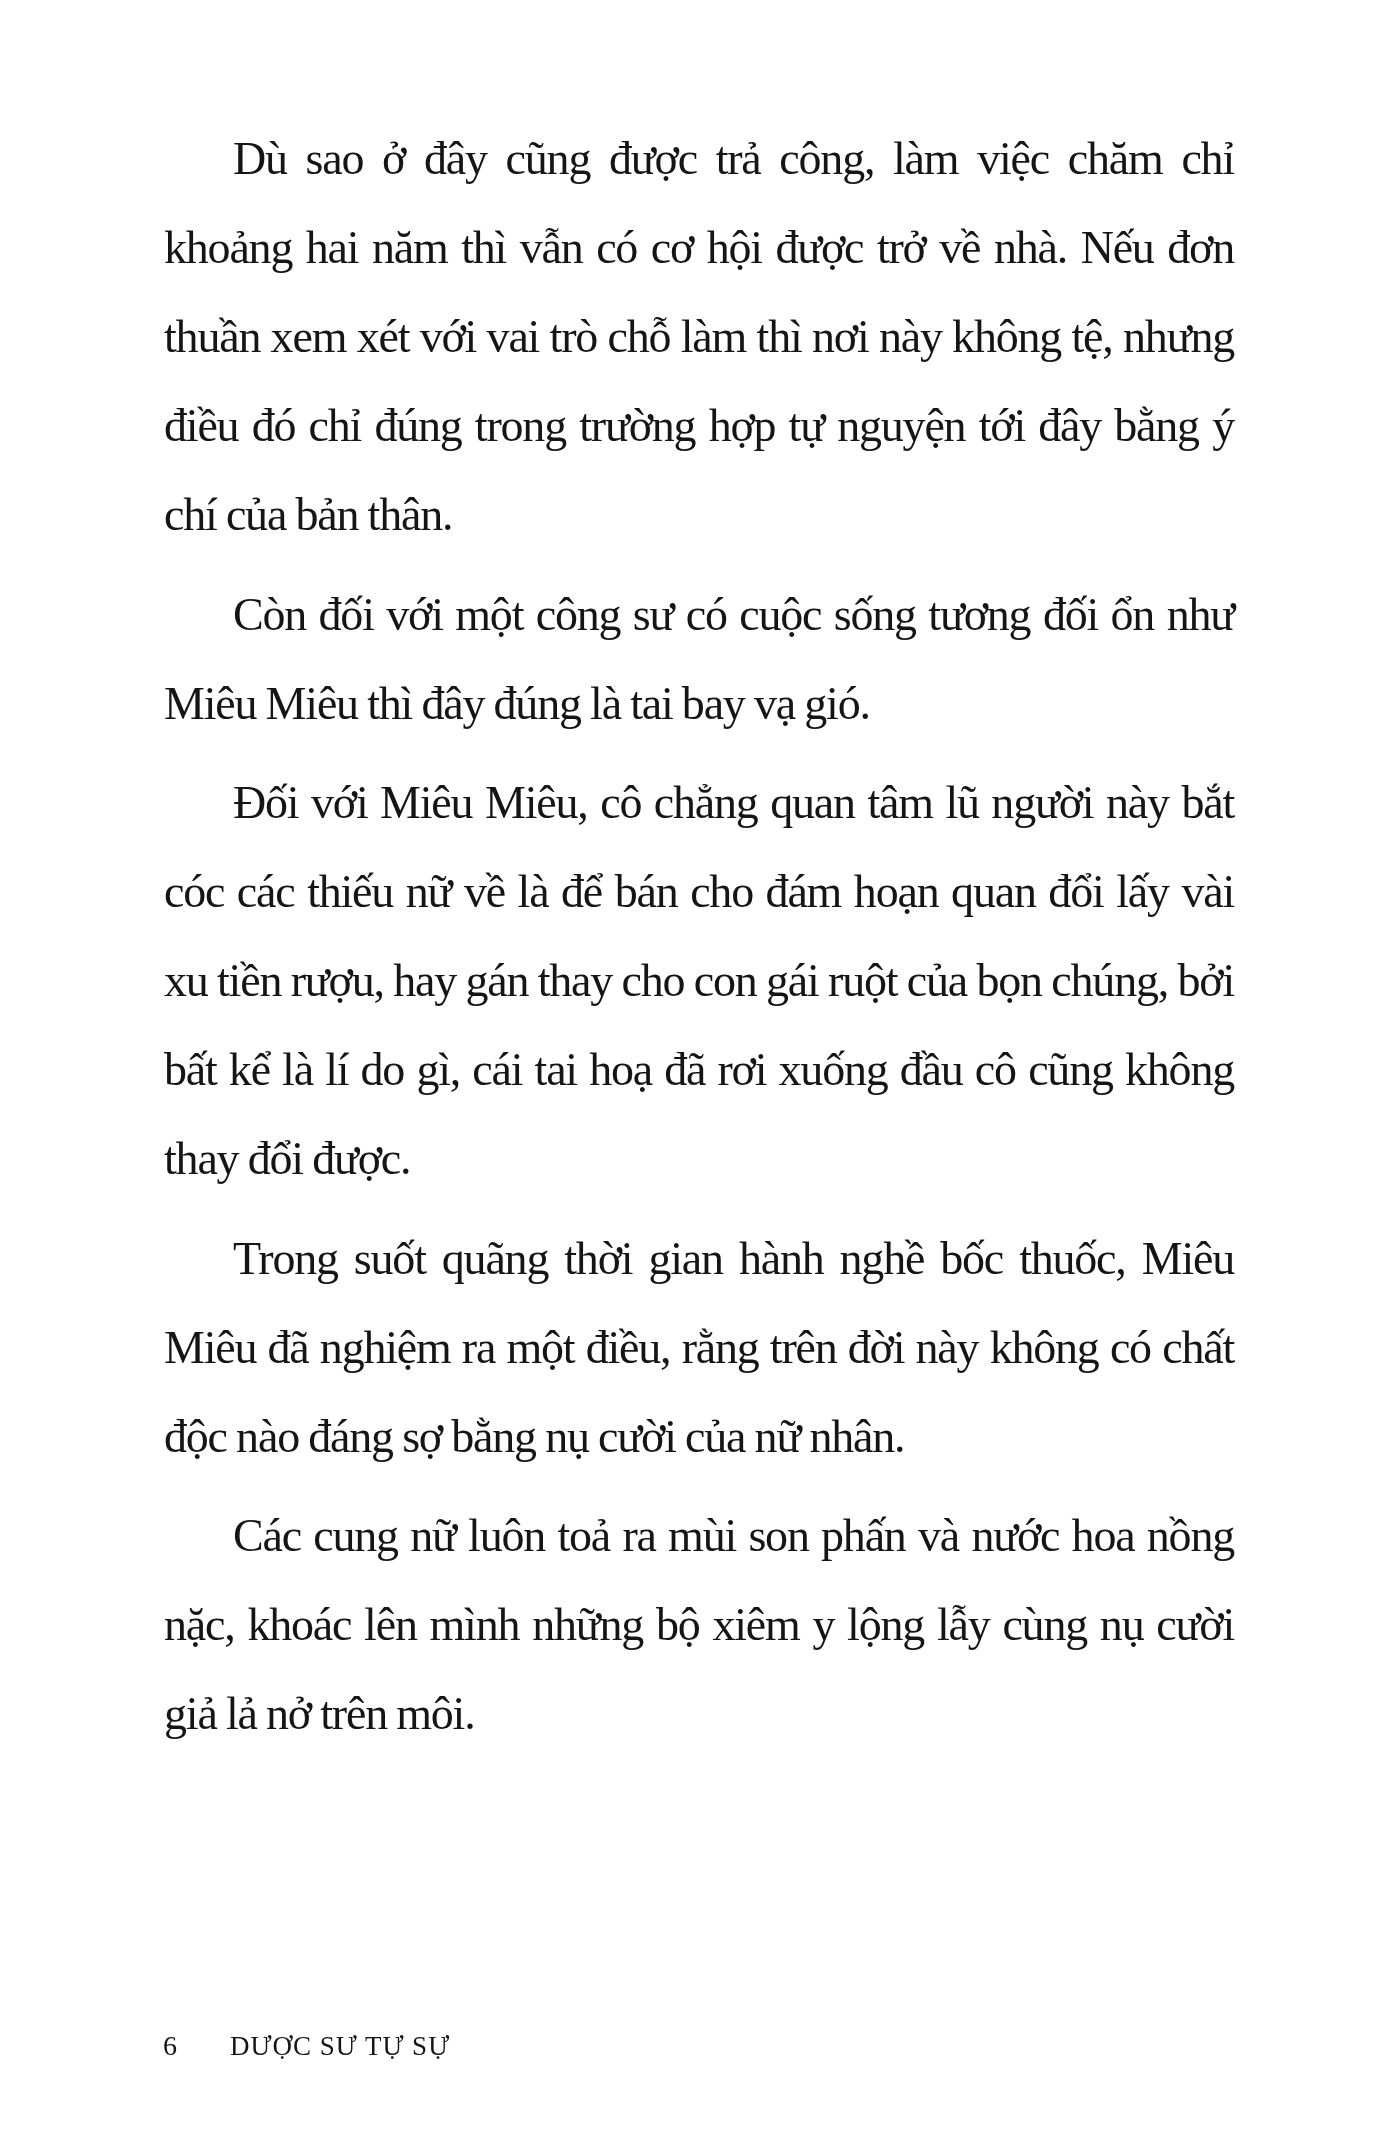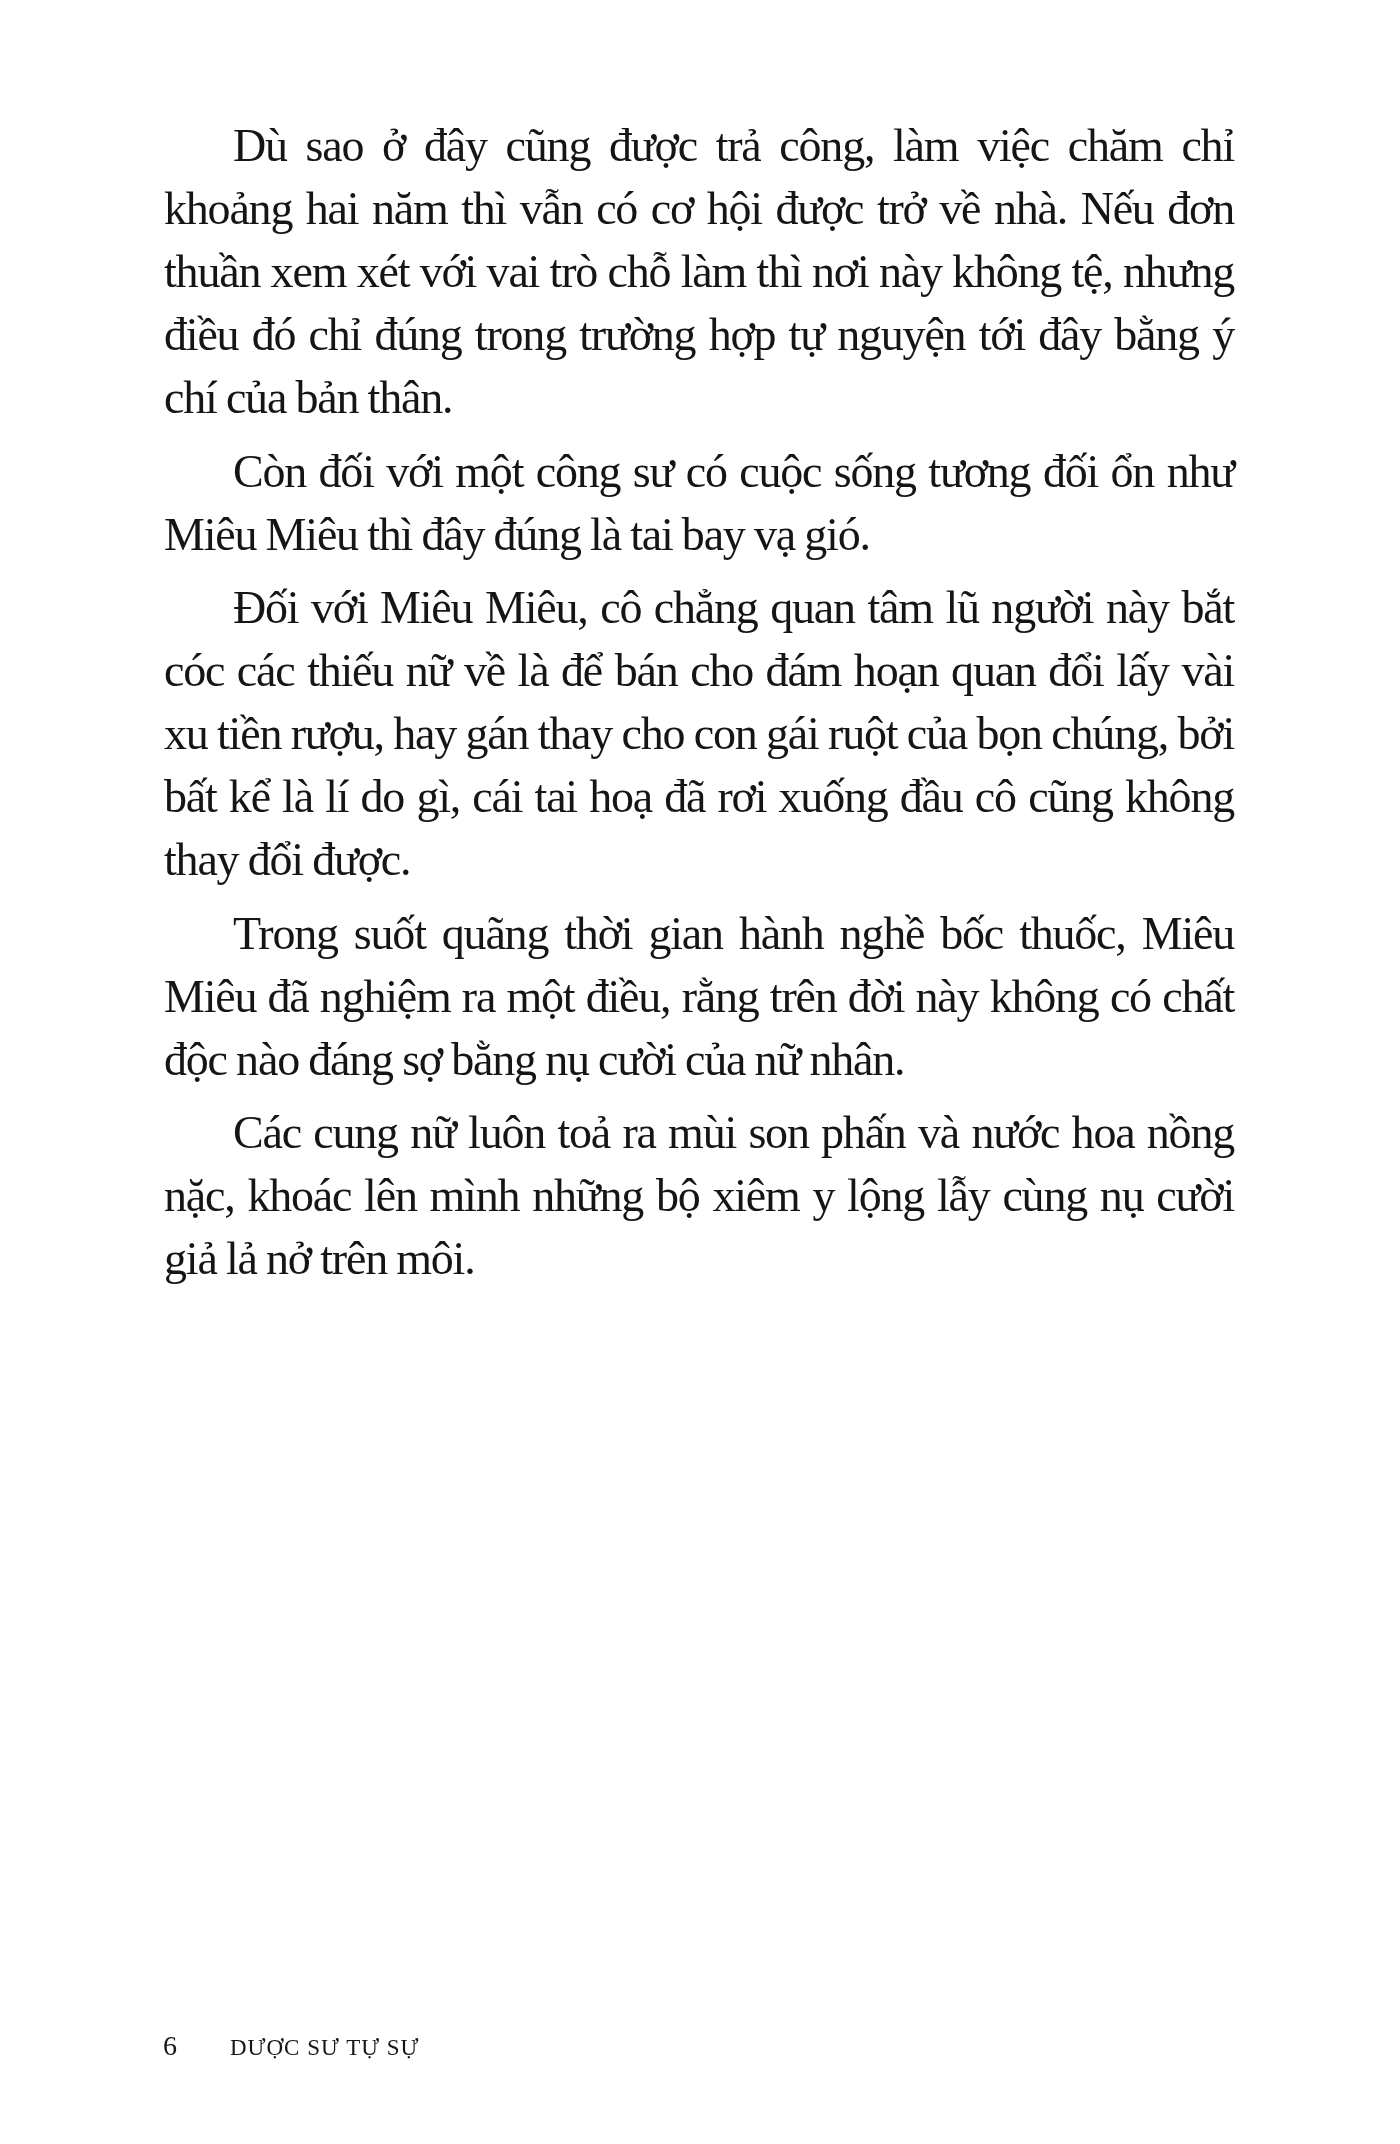--- a/index.html
+++ b/index.html
@@ -21,21 +21,21 @@
     height: 2144px;
     background: #ffffff;
   }
   .body-text {
     position: absolute;
     left: 164px;
     top: 114px;
     width: 1070px;
     font-family: "Liberation Serif", "DejaVu Serif", serif;
     font-size: 46px;
-    line-height: 63px;
+    line-height: 89px;
     letter-spacing: -1.2px;
     word-spacing: -1px;
     color: #151515;
   }
   .para {
     margin: 0 0 10.5px 0;
     text-indent: 69px;
     text-align: justify;
     text-align-last: left;
     font-stretch: condensed;
@@ -49,21 +49,21 @@
     display: flex;
     align-items: baseline;
     font-family: "Liberation Serif", "DejaVu Serif", serif;
     color: #151515;
   }
   .page-number {
     font-size: 28px;
     width: 67px;
   }
   .running-title {
-    font-size: 23px;
+    font-size: 27px;
     letter-spacing: 1px;
     text-transform: uppercase;
   }
 </style>
 </head>
 <body>
 
 <div class="page">
   <div class="body-text">
     <p class="para">Dù sao ở đây cũng được trả công, làm việc chăm chỉ khoảng hai năm thì vẫn có cơ hội được trở về nhà. Nếu đơn thuần xem xét với vai trò chỗ làm thì nơi này không tệ, nhưng điều đó chỉ đúng trong trường hợp tự nguyện tới đây bằng ý chí của bản thân.</p>

